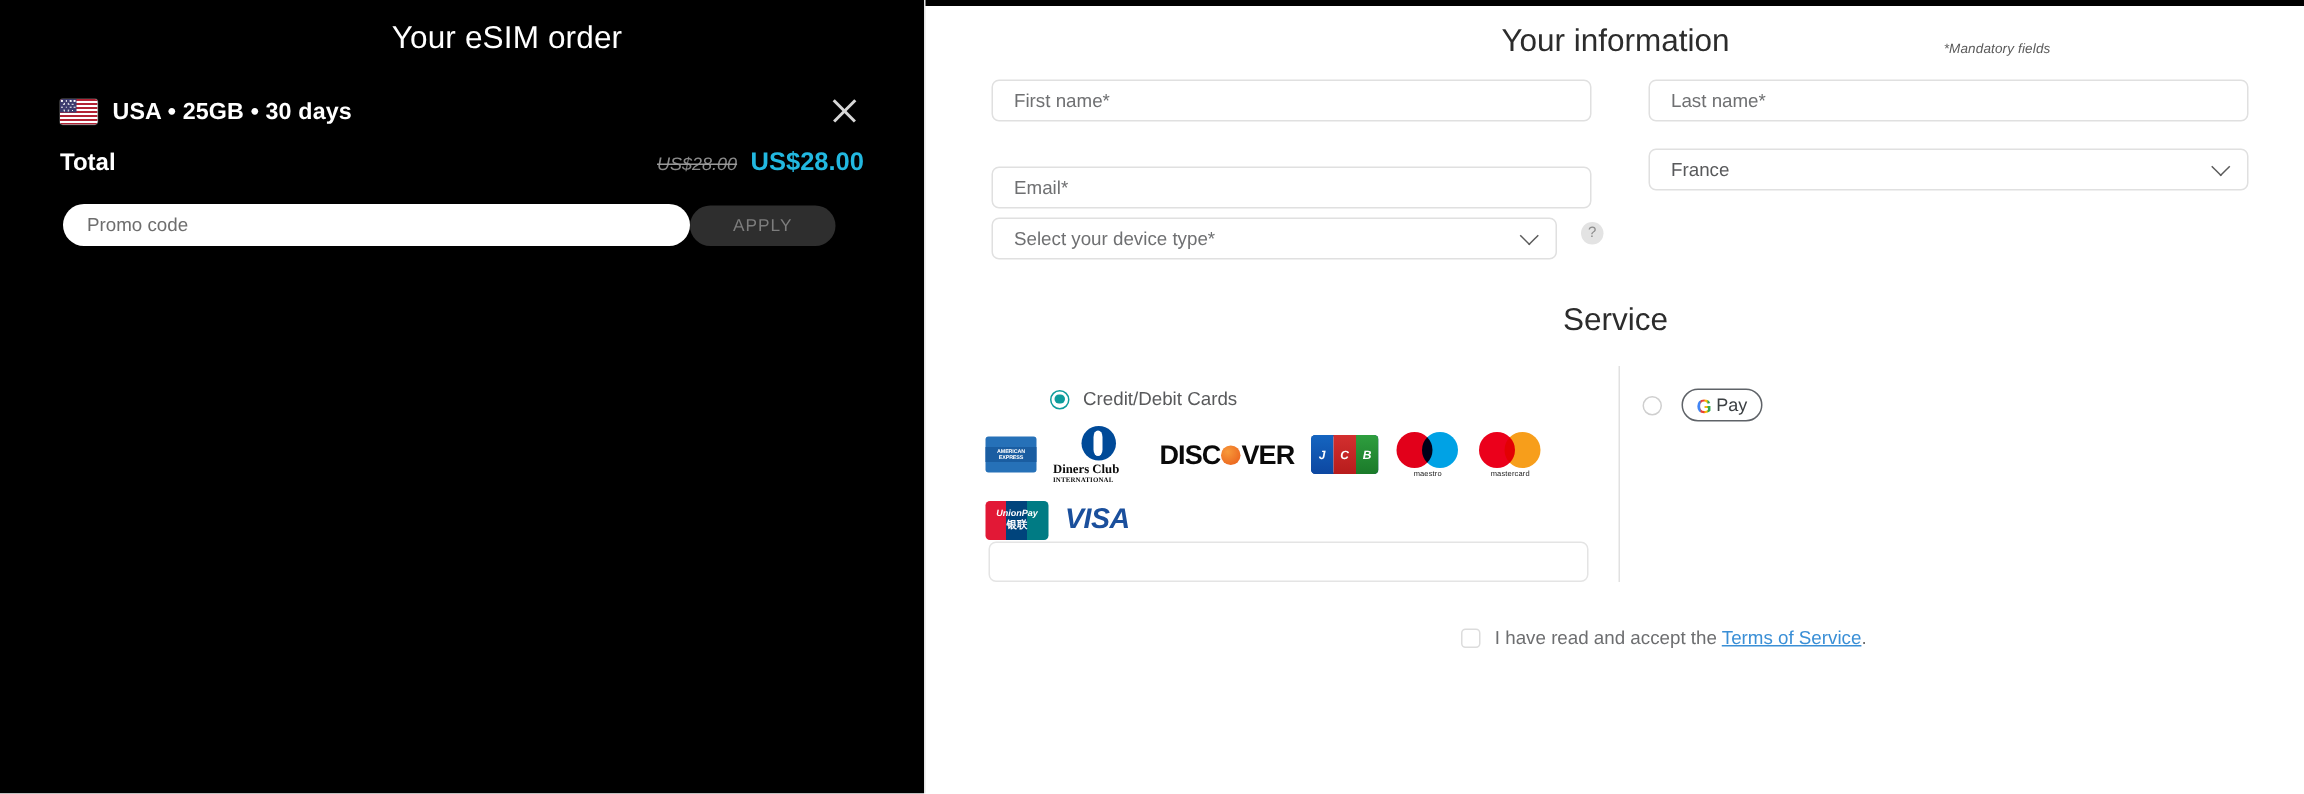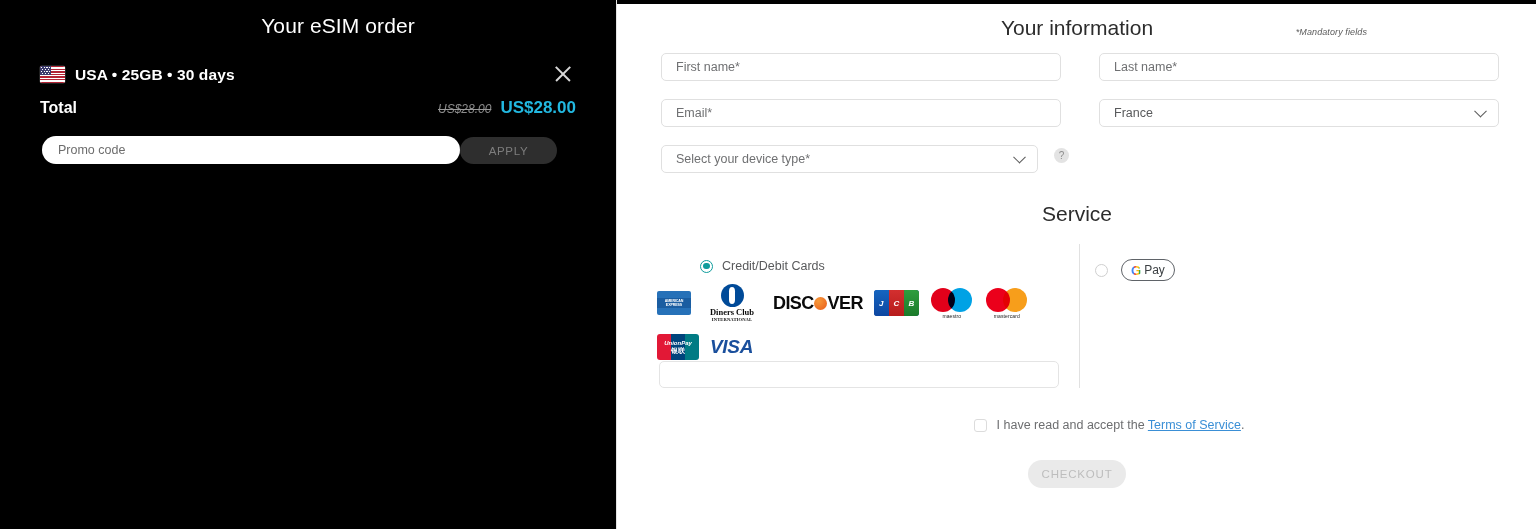--- a/index.html
+++ b/index.html
@@ -131,21 +131,21 @@
 
   .field {
     position:absolute; height: 28px;
     border:1px solid #e0e0e0; border-radius: 5px; background:#fff;
     font-size:12.5px; color:#58595b; padding:0 14px;
     font-family:"Liberation Sans", sans-serif; outline:none;
   }
   .field::placeholder { color:#6f7072; }
   .f-first { left: 44px;  top: 53px;  width: 400px; }
   .f-last  { left: 482px; top: 53px;  width: 400px; }
-  .f-email { left: 44px;  top: 99px;  width: 400px; }
+  .f-email { left: 44px;  top: 111px;  width: 400px; }
 
   .select-wrap { position:absolute; }
   .select-box {
     height: 28px; border:1px solid #e0e0e0; border-radius:5px; background:#fff;
     display:flex; align-items:center; padding: 0 14px; cursor:pointer;
   }
   .select-text { font-size:12.5px; color:#58595b; }
   .select-text.ph { color:#6f7072; }
   .chev {
     position:absolute; right: 14px; top: 50%; width: 9px; height: 9px;
@@ -193,21 +193,21 @@
   .amex-card {
     width: 34px; height: 24px; border-radius:2px; background:#2671b8;
     display:flex; align-items:center; justify-content:center;
   }
   .amex-card span {
     color:#fff; font-size:3.6px; font-weight:700; line-height:4.2px;
     text-align:center; letter-spacing:-.1px; background:#1a5da1;
     padding:1px 2px;
   }
 
-  .dc { width: 60px; text-align:center; }
+  .dc { width: 60px; text-align:left; }
   .dc-circle {
     width: 23px; height: 23px; border-radius:50%; background:#004a98;
     margin: 0 auto 1px; position:relative; overflow:hidden;
   }
   .dc-circle::after {
     content:""; position:absolute; left:8.5px; top:3px;
     width: 6px; height: 17px; border-radius: 6px/8.5px; background:#fff;
   }
   .dc-t1 { font-family:"Liberation Serif", serif; font-size:8.5px; color:#0b0b0b; font-weight:700; line-height:9px; }
   .dc-t2 { font-family:"Liberation Serif", serif; font-size:4.6px; color:#0b0b0b; font-weight:700; letter-spacing:.1px; }
@@ -432,17 +432,14 @@
         <span class="g-glyph">G</span>
         <span class="g-pay">Pay</span>
       </span>
     </div>
 
     <div class="terms-row">
       <span class="checkbox"></span>
       <span class="terms-text"><span>I have read and accept the </span><span class="terms-link">Terms of Service</span><span>.</span></span>
     </div>
 
-    <div class="checkout-wrap">
-      <button class="checkout-btn">CHECKOUT</button>
-    </div>
   </div>
 </div>
 
 </body></html>

